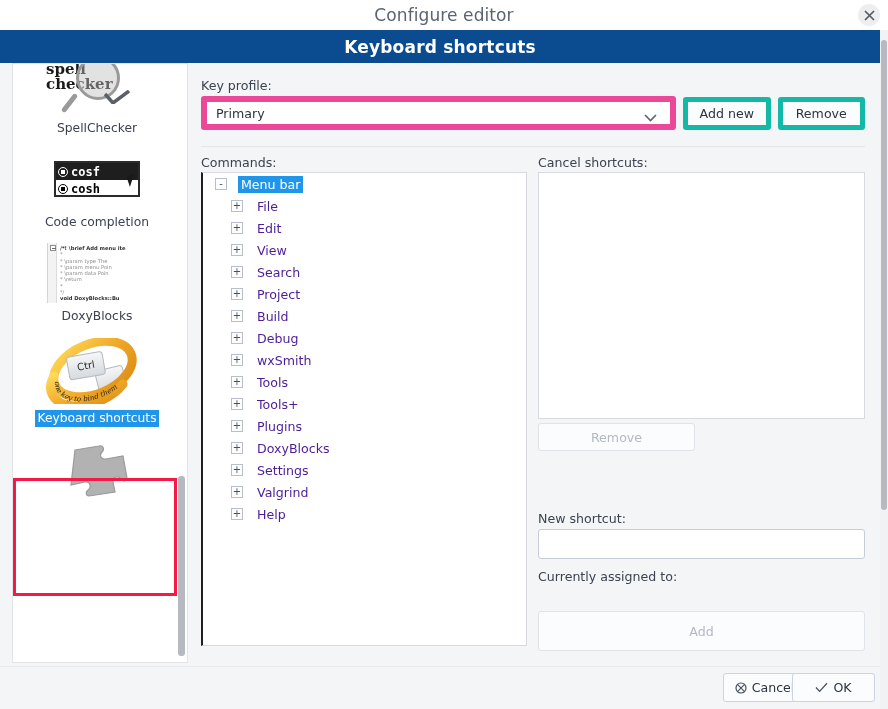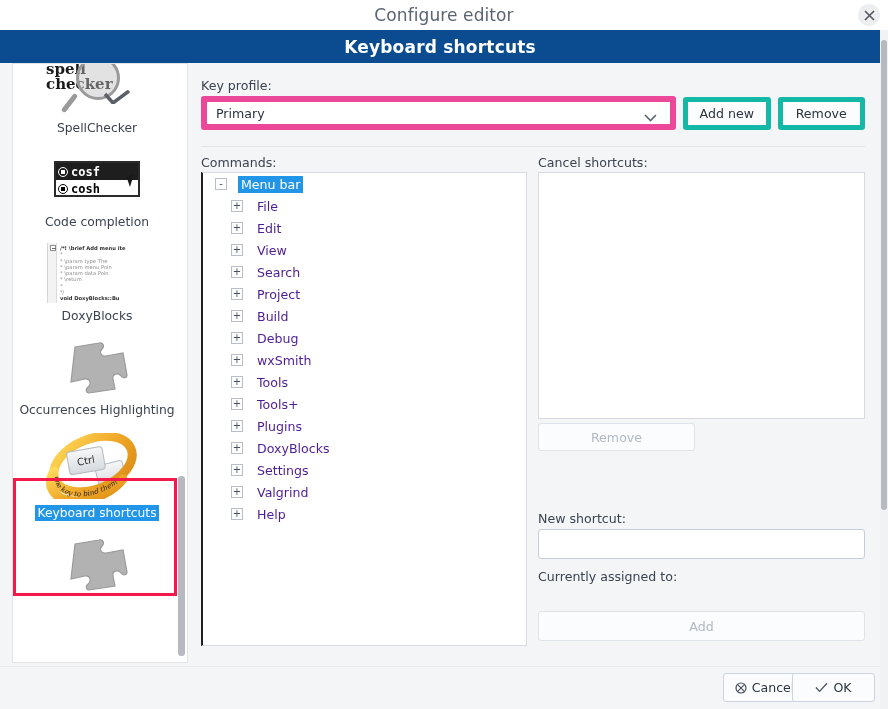--- a/index.html
+++ b/index.html
@@ -254,21 +254,21 @@
     border: none; outline: none;
     background: transparent;
     padding: 0 7px;
     font-size: 12.6px;
     color: #2c3440;
     font-family: "DejaVu Sans", "Liberation Sans", sans-serif;
   }
   .assigned-label { position: absolute; left: 338px; top: 506px; }
   .btn.add-sc {
     position: absolute; left: 338px; top: 548px;
-    width: 327px; height: 30px; text-align: right;
+    width: 327px; height: 40px; text-align: right;
   }
 
   
   .bottom-bar {
     position: absolute; left: 0; top: 666px;
     width: 880px; height: 43px;
     background: #f4f5f7;
   }
   .bottom-divider {
     position: absolute; left: 0; top: 0;
@@ -457,30 +457,20 @@
                 <div class="dx-line">* \return</div>
                 <div class="dx-line">*</div>
                 <div class="dx-line">*/</div>
                 <div class="dx-line dx-b">void DoxyBlocks::Bu</div>
               </div>
             </div>
           </div>
           <div class="side-label">DoxyBlocks</div>
         </div>
 
-        <div class="side-item">
-          <div class="side-icon">
-            <svg class="icon-puzzle" viewBox="0 0 80 60">
-              <path d="M18 10 L42 6 C46 5 48 9 45 12 C42 15 44 20 49 19 L66 16 L70 38
-                       C70 41 66 42 64 39 C61 35 55 37 56 42 L58 52 L32 56 C29 56 28 52 31 50
-                       C35 47 33 41 28 42 L14 45 Z" fill="#b2b2b2" stroke="#9a9a9a" stroke-width="1.2"></path>
-            </svg>
-          </div>
-          <div class="side-label">Occurrences Highlighting</div>
-        </div>
 
         <div class="side-item selected">
           <div class="side-icon" style="height:70px">
             <svg class="icon-kbd" viewBox="0 0 120 66">
               <defs>
                 <linearGradient id="goldg" x1="0" y1="0" x2="1" y2="1">
                   <stop offset="0%" stop-color="#ffd95a"></stop>
                   <stop offset="55%" stop-color="#f0a828"></stop>
                   <stop offset="100%" stop-color="#d98b14"></stop>
                 </linearGradient>

